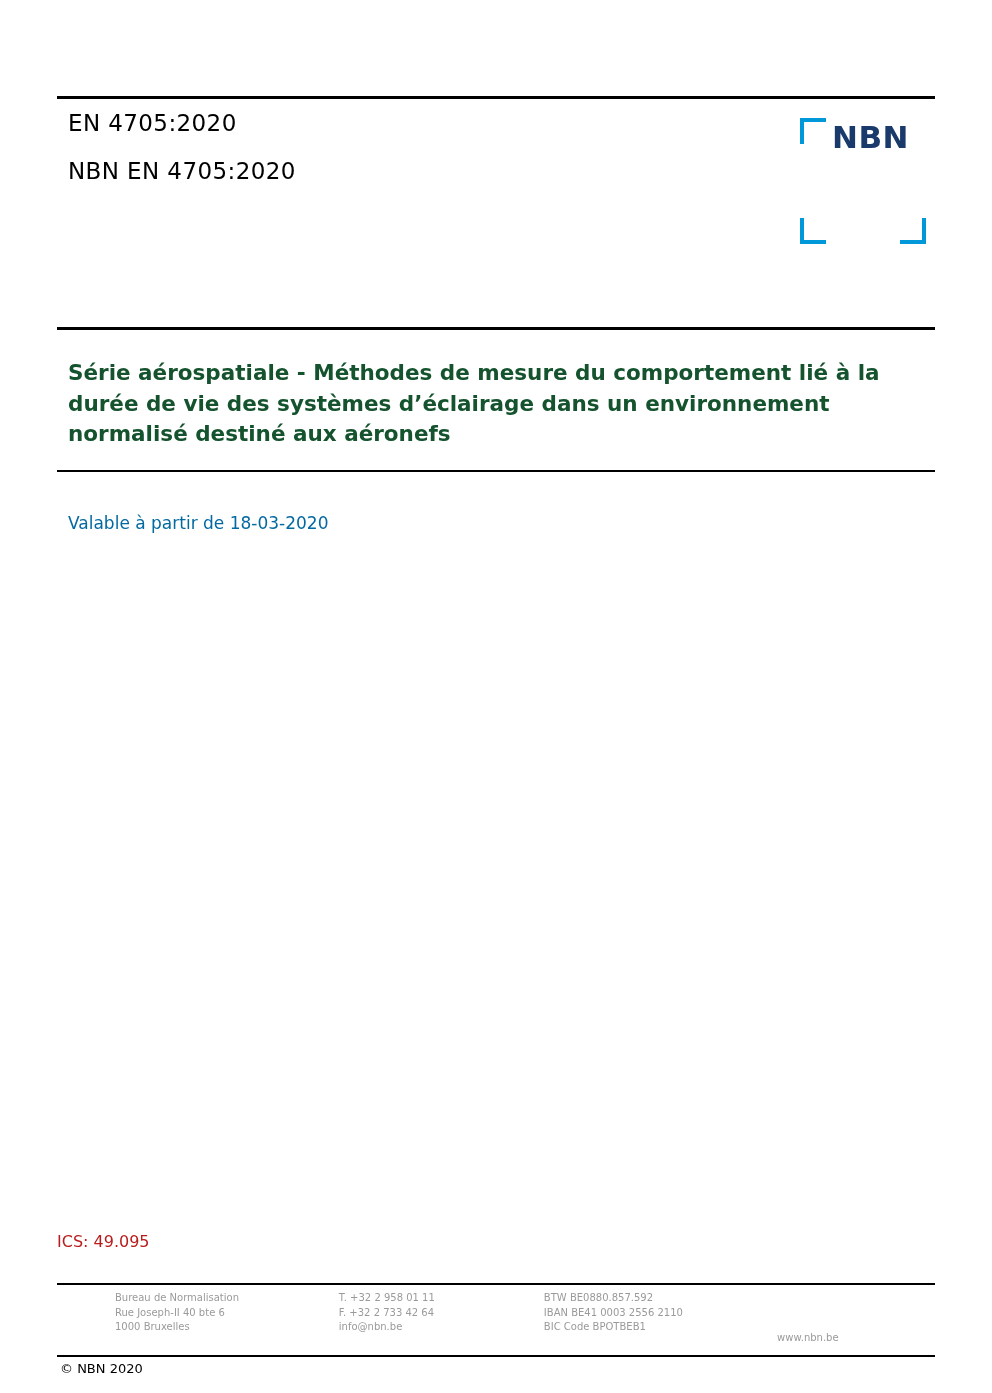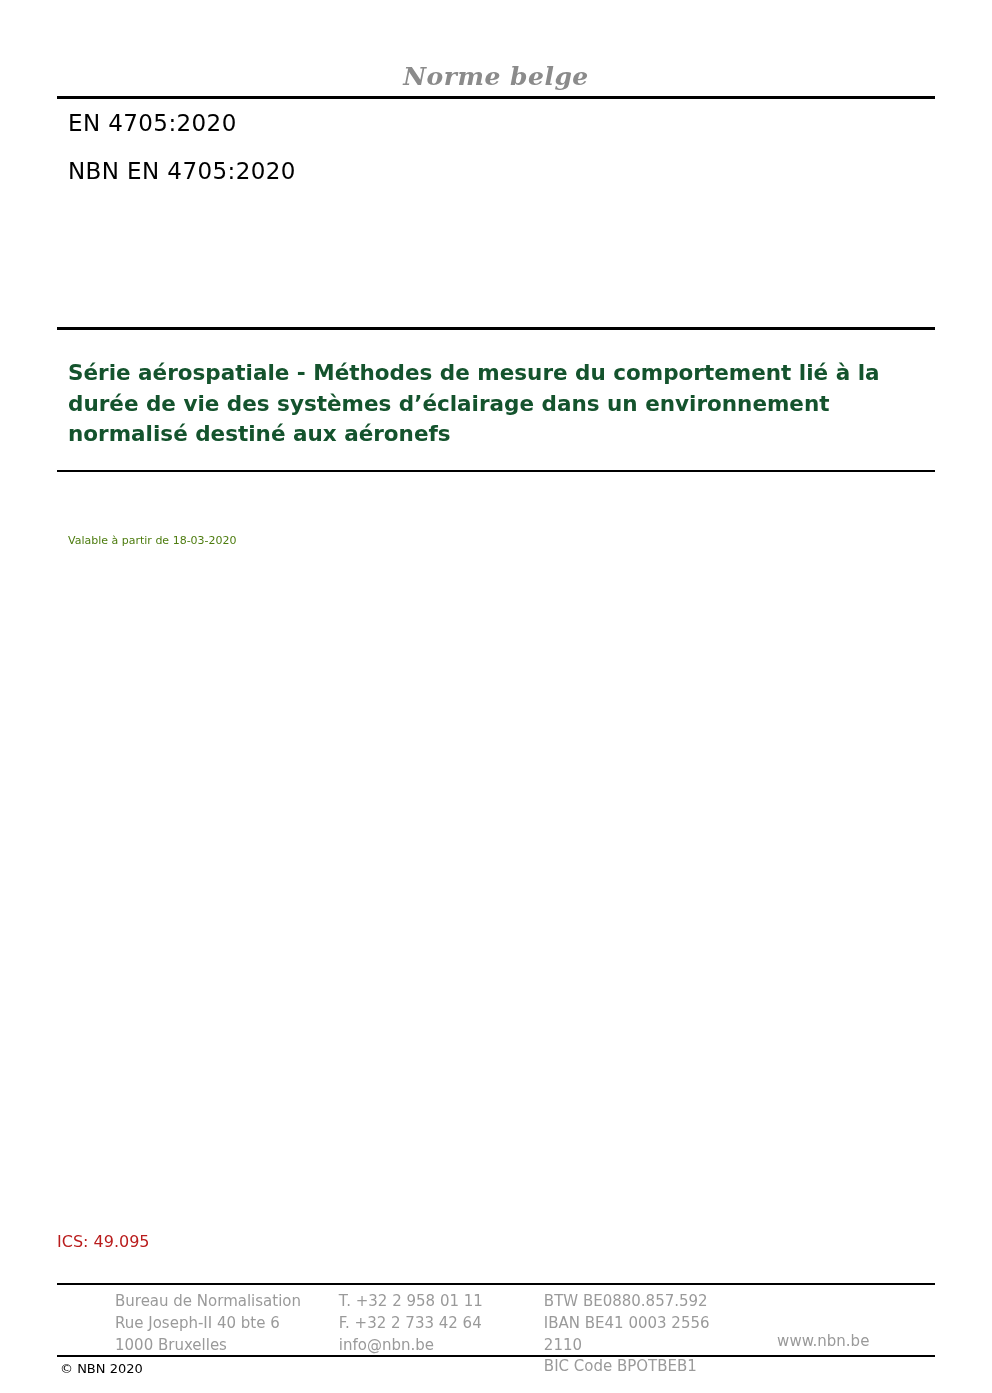--- a/index.html
+++ b/index.html
@@ -119,41 +119,41 @@
     font-size: 21.5px;
     font-weight: bold;
     line-height: 1.42;
     color: #14532d;
   }
 
   
   .validity {
     position: absolute;
     left: 68px;
-    top: 534px;
-    font-size: 11px;
-    color: #4d7c0f;
+    top: 513px;
+    font-size: 17px;
+    color: #0369a1;
   }
 
   
   .ics {
     position: absolute;
     left: 57px;
     top: 1232px;
     font-size: 16px;
     color: #b91c1c;
   }
 
   
   .footer {
     position: absolute;
     left: 115px;
     top: 1291px;
     width: 820px;
-    font-size: 15px;
+    font-size: 10px;
     line-height: 1.45;
     color: #9a9a9a;
     display: flex;
   }
   .footer-col { padding-right: 26px; }
   .footer-col.c1 { width: 210px; }
   .footer-col.c2 { width: 190px; }
   .footer-col.c3 { width: 220px; }
   .footer-col.c4 { width: 140px; }
   .footer-col.c4 .link { color: #9a9a9a; text-decoration: none; margin-top: 40px; }
@@ -165,29 +165,34 @@
     top: 1361px;
     font-size: 13px;
     color: #000000;
   }
 </style>
 </head>
 <body>
 
 <div class="page">
 
-  <div class="header-title">Norme belge</div>
 
   <div class="rule rule-top"></div>
 
   <div class="ref-block">
     <div class="ref-line">EN 4705:2020</div>
     <div class="ref-line">NBN EN 4705:2020</div>
   </div>
 
+  <div class="logo">
+    <span class="bracket tl"></span>
+    <span class="bracket bl"></span>
+    <span class="bracket br"></span>
+    <span class="logo-text">NBN</span>
+  </div>
 
   <div class="rule rule-mid"></div>
 
   <div class="doc-title">Série aérospatiale - Méthodes de mesure du comportement lié à la durée de vie des systèmes d’éclairage dans un environnement normalisé destiné aux aéronefs</div>
 
   <div class="rule rule-title-bottom"></div>
 
   <div class="validity">Valable à partir de 18-03-2020</div>
 
   <div class="ics">ICS: 49.095</div>

